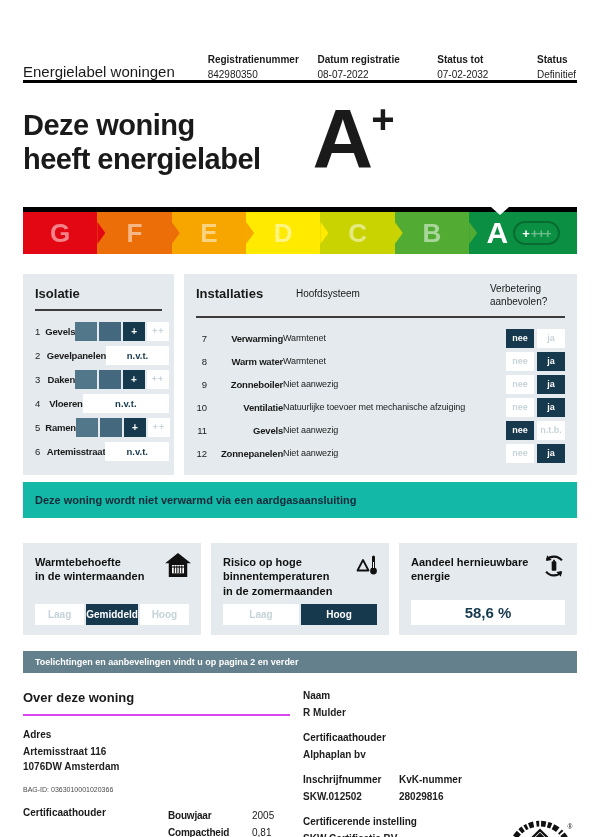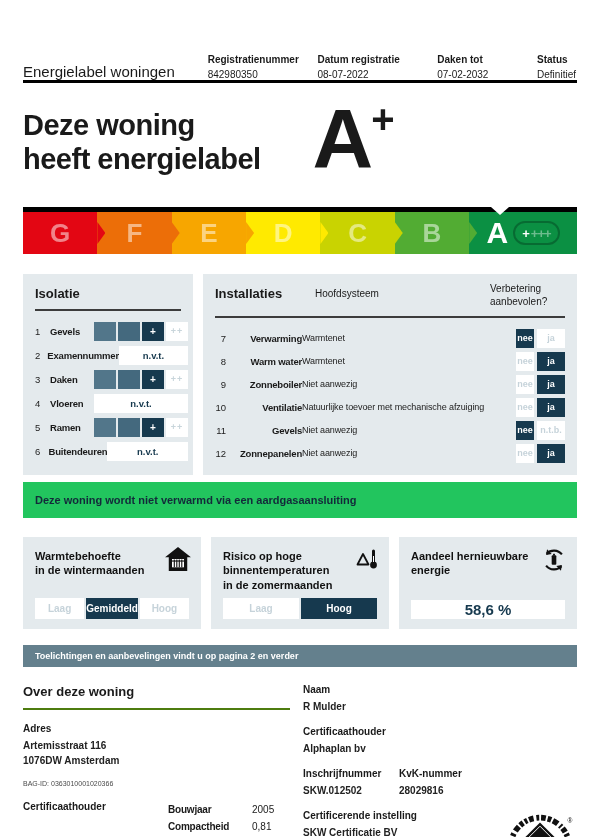--- a/index.html
+++ b/index.html
@@ -41,21 +41,21 @@
   .plus-pill { display: inline-flex; align-items: center; justify-content: center;
     border: 2px solid rgba(0,40,20,0.35); border-radius: 12px; height: 24px; padding: 0 7px; }
   .plus-pill .p1 { color: #fff; font-weight: bold; font-size: 13px; }
   .plus-pill .p2 { color: rgba(255,255,255,0.4); font-weight: bold; font-size: 13px; letter-spacing: -1px; margin-left: 1px; }
 
   
   .detail-row { display: flex; gap: 10px; margin-top: 20px; }
   .panel { background: #e4eaed; padding: 12px 12px 10px; }
   .panel h3 { font-size: 13px; font-weight: bold; }
   .panel .rule { border-bottom: 2px solid #3c3c3c; margin: 8px 0 9px; }
-  .iso-panel { width: 170px; }
+  .iso-panel { width: 151px; }
   .inst-panel { flex: 1; }
 
   .iso-row { display: flex; align-items: center; height: 22px; margin: 0 -7px 2px 0; }
   .iso-num { width: 10px; font-size: 9.5px; color: #222; }
   .iso-label { flex: 1; font-size: 9.5px; font-weight: bold; padding-left: 5px; letter-spacing: -0.2px; }
   .iso-bar { display: flex; gap: 2px; width: 94px; }
   .cell { width: 22px; height: 19px; display: flex; align-items: center; justify-content: center;
     font-size: 10px; font-weight: bold; color: #fff; }
   .c1 { background: #52768a; } .c2 { background: #44697e; } .c3 { background: #16394e; }
   .c4 { background: #fff; color: #c8d5db; font-size: 9px; letter-spacing: 1px; }
@@ -65,47 +65,47 @@
   .inst-head { display: flex; align-items: flex-start; }
   .inst-head h3 { width: 100px; }
   .inst-syshead { font-size: 10px; padding-top: 2px; flex: 1; }
   .inst-improvehead { font-size: 10px; width: 75px; text-align: left; line-height: 1.25; margin-top: -3px; }
   .inst-row { display: flex; align-items: center; height: 22px; margin-bottom: 1px; }
   .inst-num { width: 15px; font-size: 9.5px; text-align: right; padding-right: 4px; color: #222; }
   .inst-label { width: 72px; font-size: 9.5px; font-weight: bold; letter-spacing: -0.2px; text-align: right; }
   .inst-system { flex: 1; font-size: 9px; color: #222; white-space: nowrap; letter-spacing: -0.1px; }
   .pill { height: 19px; display: flex; align-items: center; justify-content: center;
     font-size: 9px; font-weight: bold; background: #fff; color: #c6d3da; }
-  .pill-l { width: 18px; margin-right: 3px; } .pill-r { width: 28px; }
+  .pill-l { width: 28px; margin-right: 3px; } .pill-r { width: 28px; }
   .pill.sel { background: #16394e; color: #fff; }
 
   
-  .gas-bar { margin-top: 7px; background: #22c55e; padding: 12px; font-size: 11px; font-weight: bold; color: #13293a; }
-
-  
-  .trio { display: flex; gap: 10px; margin-top: 19px; }
+  .gas-bar { margin-top: 7px; background: #14b8a6; padding: 12px; font-size: 11px; font-weight: bold; color: #13293a; }
+
+  
+  .trio { display: flex; gap: 10px; margin-top: 25px; }
   .trio .panel { flex: 1; height: 92px; position: relative; display: flex; flex-direction: column; }
   .trio h4 { font-size: 11px; font-weight: bold; line-height: 1.3; color: #111; }
   .trio .icon { position: absolute; top: 10px; right: 10px; }
   .opt-row { display: flex; gap: 2px; margin-top: auto; }
   .opt { flex: 1; height: 21px; display: flex; align-items: center; justify-content: center;
     background: #fff; color: #c6d3da; font-size: 10px; font-weight: bold; }
   .opt.sel { background: #16394e; color: #fff; }
-  .value-bar { margin-top: auto; height: 19px; background: #fff; display: flex; align-items: center; justify-content: center;
+  .value-bar { margin-top: auto; height: 25px; background: #fff; display: flex; align-items: center; justify-content: center;
     font-size: 15px; font-weight: bold; color: #16394e; }
 
   
   .note-bar { margin-top: 16px; background: #64808d; color: #fff; font-size: 9px; font-weight: bold;
     padding: 6px 12px; }
 
   
   .bottom { display: flex; gap: 13px; margin-top: 17px; }
   .col-left { width: 267px; }
   .col-right { flex: 1; position: relative; }
-  .bottom h2 { font-size: 13px; font-weight: bold; padding-bottom: 9px; border-bottom: 2px solid #4d7c0f; margin-bottom: 13px; }
+  .bottom h2 { font-size: 13px; font-weight: bold; padding-bottom: 9px; border-bottom: 2px solid #d946ef; margin-bottom: 13px; }
   .fld { margin-bottom: 12px; }
   .fld .lbl { font-size: 10px; font-weight: bold; }
   .fld .val { font-size: 10px; margin-top: 4px; line-height: 1.5; color: #222; font-weight: bold; }
   .bag { font-size: 7px; color: #4a4a4a; margin-top: 2px; margin-bottom: 14px; }
   .detail-flex { display: flex; }
   .facts { margin-left: auto; width: 122px; }
   .fact-row { display: flex; font-size: 10px; line-height: 1.7; }
   .fact-row .lbl { width: 84px; font-weight: bold; letter-spacing: -0.2px; }
   .woning-row { display: flex; margin-top: 14px; }
   .woning-illu { margin-left: auto; margin-top: 2px; }
@@ -122,21 +122,21 @@
     <div class="doc-title">Energielabel woningen</div>
     <div class="h-field hf-1">
       <div class="lbl">Registratienummer</div>
       <div class="val">842980350</div>
     </div>
     <div class="h-field hf-2">
       <div class="lbl">Datum registratie</div>
       <div class="val">08-07-2022</div>
     </div>
     <div class="h-field hf-3">
-      <div class="lbl">Daken tot</div>
+      <div class="lbl">Status tot</div>
       <div class="val">07-02-2032</div>
     </div>
     <div class="h-field hf-4">
       <div class="lbl">Status</div>
       <div class="val">Definitief</div>
     </div>
   </header>
 
   <section class="hero">
     <h1><span>Deze woning</span><br><span>heeft energielabel</span></h1>
@@ -194,21 +194,21 @@
         <span class="iso-label">Gevels</span>
         <span class="iso-bar">
             <span class="cell c1"></span>
             <span class="cell c2"></span>
             <span class="cell c3">+</span>
             <span class="cell c4">++</span>
           </span>
       </div>
       <div class="iso-row">
         <span class="iso-num">2</span>
-        <span class="iso-label">Examennummer</span>
+        <span class="iso-label">Gevelpanelen</span>
         <span class="iso-nvt">n.v.t.</span>
       </div>
       <div class="iso-row">
         <span class="iso-num">3</span>
         <span class="iso-label">Daken</span>
         <span class="iso-bar">
             <span class="cell c1"></span>
             <span class="cell c2"></span>
             <span class="cell c3">+</span>
             <span class="cell c4">++</span>
@@ -224,21 +224,21 @@
         <span class="iso-label">Ramen</span>
         <span class="iso-bar">
             <span class="cell c1"></span>
             <span class="cell c2"></span>
             <span class="cell c3">+</span>
             <span class="cell c4">++</span>
           </span>
       </div>
       <div class="iso-row">
         <span class="iso-num">6</span>
-        <span class="iso-label">Buitendeuren</span>
+        <span class="iso-label">Artemisstraat</span>
         <span class="iso-nvt">n.v.t.</span>
       </div>
     </div>
 
     <div class="panel inst-panel">
       <div class="inst-head">
         <h3>Installaties</h3>
         <div class="inst-syshead">Hoofdsysteem</div>
         <div class="inst-improvehead">Verbetering aanbevolen?</div>
       </div>

